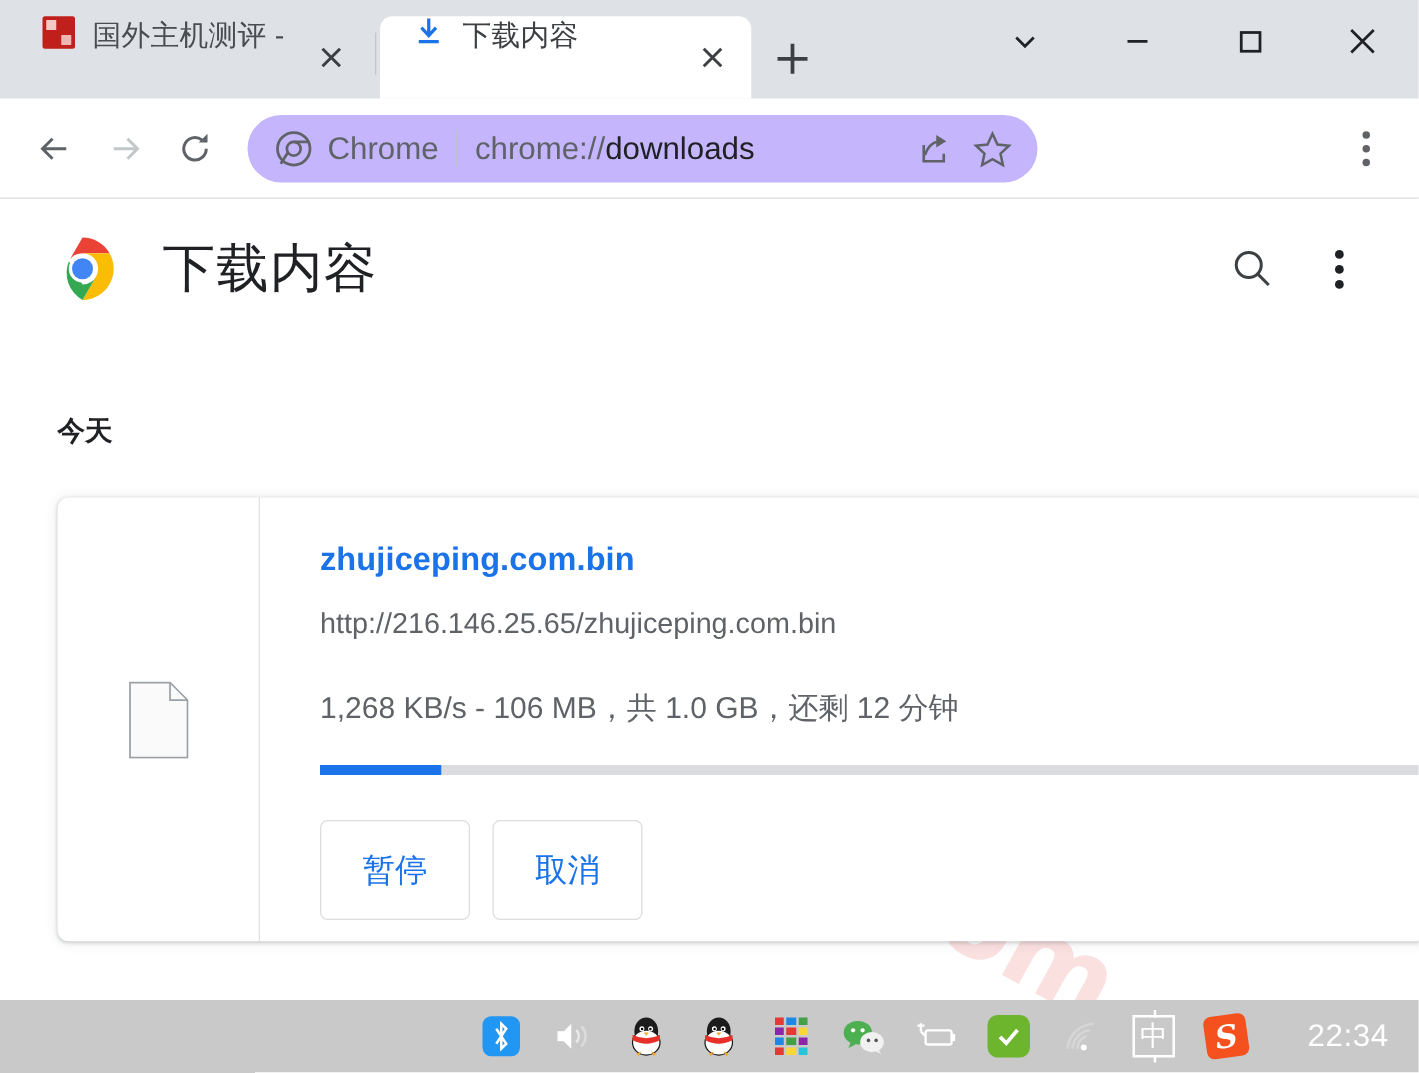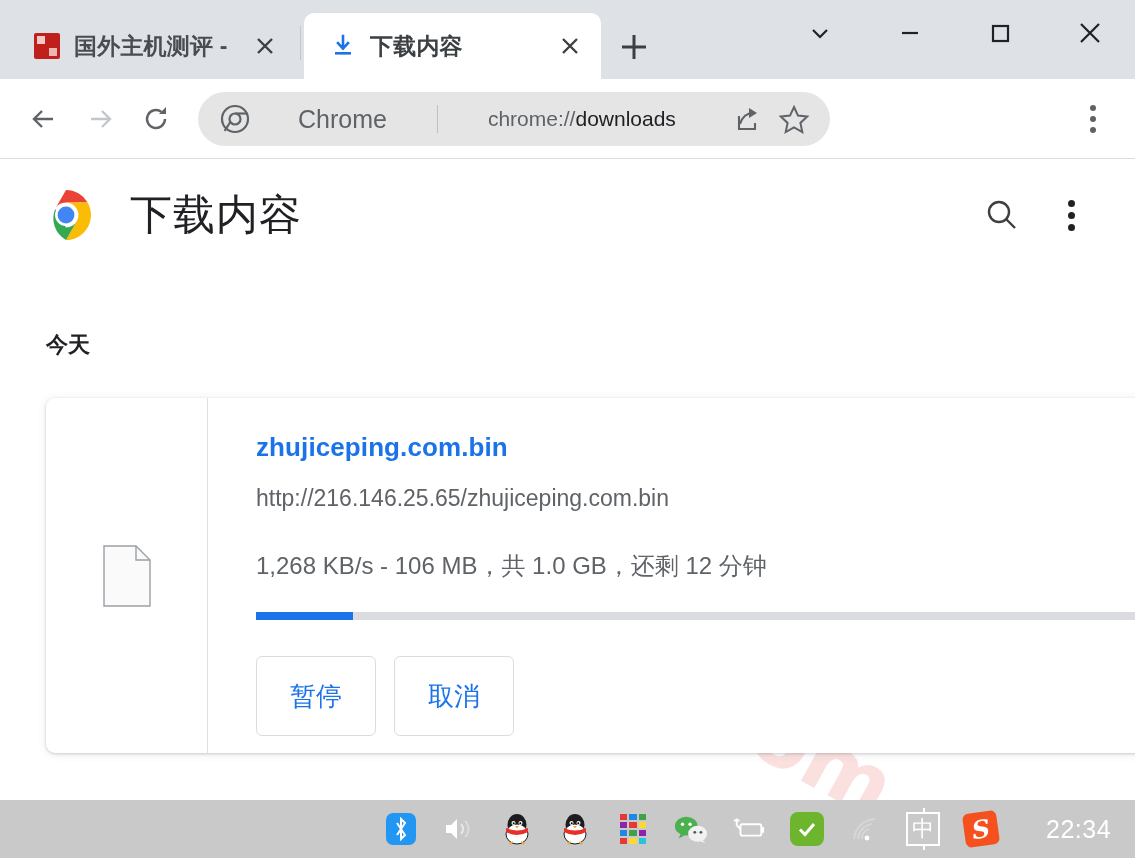--- a/index.html
+++ b/index.html
@@ -11,23 +11,22 @@
   }
   #app { position: relative; width: 1135px; height: 858px; }
 
   
   .tabstrip {
     position: absolute; top: 0; left: 0; width: 1135px; height: 79px;
     background: #dee1e6;
   }
   .tab {
     position: absolute; top: 13px; height: 66px;
-    display: flex; align-items: center;
+    display: flex; 
     border-radius: 10px 10px 0 0;
-    font-weight: bold;
   }
   .tab.inactive { left: 8px; width: 288px; }
   .tab.active {
     left: 304px; width: 297px; background: #ffffff;
   }
   .tab-favicon {
     margin-left: 26px; width: 26px; height: 26px; flex: none;
     position: relative;
   }
   .favicon-red {
@@ -69,27 +68,27 @@
     background: #ffffff; display: flex; align-items: center;
   }
   .toolbar::after {
     content: ""; position: absolute; left: 0; bottom: 0; width: 100%; height: 1px;
     background: #dadce0;
   }
   .navbtn { width: 44px; height: 44px; display: flex; align-items: center; justify-content: center; margin-left: 12px; }
   .navbtn:first-child { margin-left: 22px; }
   .omnibox {
     margin-left: 20px; height: 54px; width: 632px;
-    background: #e5e5e5; border-radius: 27px;
-    display: flex; align-items: center; padding: 0 10px 0 22px; gap: 36px;
+    background: #c4b5fd; border-radius: 27px;
+    display: flex; align-items: center; padding: 0 10px 0 22px;
   }
   .chrome-mark { width: 30px; height: 30px; flex: none; }
   .omni-brand { font-size: 25px; color: #5f6368; margin-left: 12px; white-space: nowrap; }
   .omni-divider { width: 1px; height: 28px; background: #bdc1c6; margin: 0 14px; }
-  .omni-url { font-size: 21px; color: #5f6368; white-space: nowrap; text-align: center; }
+  .omni-url { font-size: 25px; color: #5f6368; white-space: nowrap; text-align: center; }
   .omni-url b { color: #202124; font-weight: normal; }
   .omni-actions { margin-left: auto; display: flex; align-items: center; gap: 8px; padding-right: 6px; }
   .omni-icon { width: 40px; height: 40px; display: flex; align-items: center; justify-content: center; }
   .menu-dots { margin-left: auto; margin-right: 22px; width: 40px; height: 44px; display: flex; flex-direction: column; align-items: center; justify-content: center; gap: 5px; }
   .menu-dots i { width: 6px; height: 6px; border-radius: 50%; background: #5f6368; display: block; }
 
   
   .page {
     position: absolute; top: 160px; left: 0; width: 1135px; height: 640px;
     background: #ffffff; overflow: hidden;

